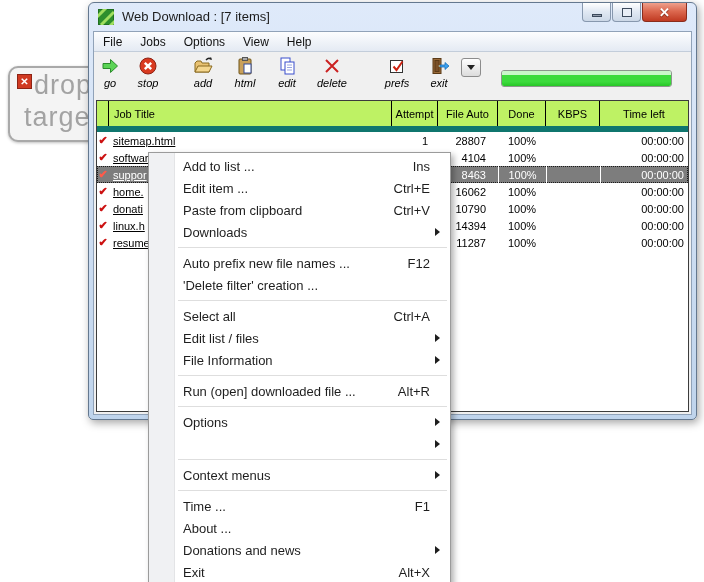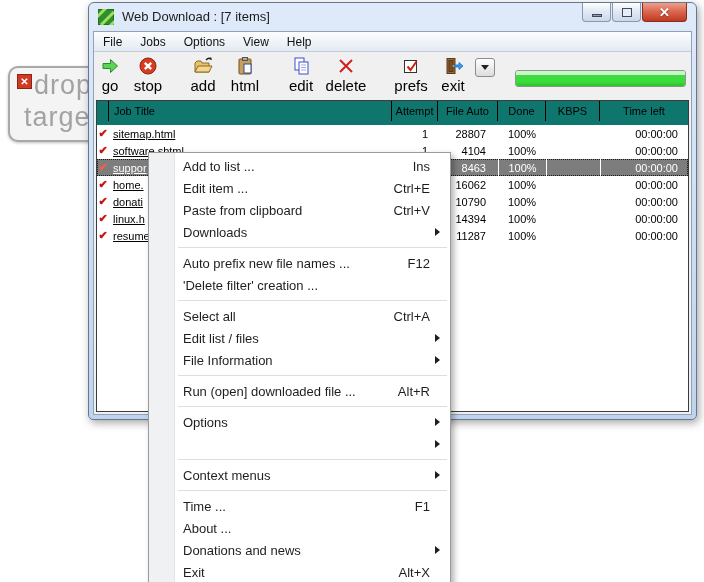--- a/index.html
+++ b/index.html
@@ -40,49 +40,49 @@
 
   
   .menubar { height:20px; background:linear-gradient(#fcfdfe,#e4eaf3);
     border-bottom:1px solid #c3cdda; display:flex; align-items:center; }
   .menubar .mitem { font-size:12px; color:#111; padding:0 9px; }
 
   
   .toolbar { height:48px; display:flex; align-items:flex-start; padding:4px 0 0 0; }
   .tbtn { width:32px; display:flex; flex-direction:column; align-items:center; }
   .tbtn .ticon { height:20px; display:flex; align-items:center; justify-content:center; }
-  .tbtn .tlabel { font-size:15px; color:#000; margin-top:1px; }
+  .tbtn .tlabel { font-size:11px; color:#000; margin-top:1px;font-style:italic; }
   .dropdown-btn { width:20px; height:19px; margin:2px 0 0 6px; border:1px solid #8c8c8c;
     border-radius:3px; background:linear-gradient(#ffffff,#dcdcdc);
     display:flex; align-items:center; justify-content:center; }
   .dd-arrow { width:0; height:0; border-top:5px solid #222;
     border-left:4px solid transparent; border-right:4px solid transparent; }
   .progress { width:171px; height:17px; margin:14px 0 0 20px; border:1px solid #8d978d;
     border-radius:3px; background:#e8e8e8; overflow:hidden; }
   .progress-fill { height:100%; background:linear-gradient(#caf7ca 0 30%, #3ddb3d 30% 72%, #27c627); }
 
   
   .listarea { position:absolute; left:2px; right:2px; top:68px; bottom:2px;
     border:1px solid #3c3c3c; background:#fff; overflow:hidden; font-size:11px; }
-  .thead { display:flex; height:24px; border-bottom:4px solid #0f766e; background:#0f766e; }
+  .thead { display:flex; height:31px; border-bottom:6px solid #0f766e; background:#bef264; }
   .thead span { display:flex; align-items:center; justify-content:center;
     border-right:1px solid #000; height:100%; color:#000; }
   .c0 { width:12px; } .c1 { width:283px; } .c2 { width:46px; } .c3 { width:60px; }
   .c4 { width:48px; } .c5 { width:54px; } .c6 { width:88px; }
   .thead .c1 { justify-content:flex-start; padding-left:5px; }
   .thead .c6 { border-right:none; }
   .trow { display:flex; height:17px; align-items:center; color:#000; }
   .trow span { height:100%; display:flex; align-items:center; }
   .trow .c0 { justify-content:center; color:#cc1111; font-size:11px; font-weight:bold; }
   .trow .c1 { padding-left:4px; overflow:hidden; white-space:nowrap;text-decoration:underline; }
   .trow .c2 { justify-content:flex-end; padding-right:10px; }
   .trow .c3 { justify-content:flex-end; padding-right:12px; }
   .trow .c4 { justify-content:center; }
   .trow .c5 { justify-content:center; }
-  .trow .c6 { justify-content:flex-end; padding-right:10px; }
+  .trow .c6 { justify-content:flex-end; padding-right:4px; }
   .trow.selected { background:#7d7d7d; color:#fff; outline:1px dotted #1a1a1a; outline-offset:-1px; }
   .trow.selected .c0 { color:#ff5a4a; }
   .trow.selected .c2, .trow.selected .c3, .trow.selected .c4,
   .trow.selected .c5, .trow.selected .c6 { border-left:1px solid #fff; }
 
   
   .context-menu { position:absolute; left:148px; top:152px; width:303px;
     background:#ffffff; border:1px solid #9b9b9b; box-shadow:3px 3px 6px rgba(0,0,0,.3);
     z-index:3; padding:2px 0; }
   .mgutter { position:absolute; left:0; top:0; bottom:0; width:26px;
@@ -173,21 +173,21 @@
         <div class="tbtn" style="margin-left:10px">
           <div class="ticon">
             <svg width="20" height="20" viewBox="0 0 20 20">
                 <rect x="4" y="3" width="12" height="15" rx="1" fill="#c9a05a" stroke="#6e5418"></rect>
                 <rect x="7.5" y="1.5" width="5" height="3" fill="#a9a9a9" stroke="#555"></rect>
                 <rect x="9" y="8" width="7" height="9" fill="#fff" stroke="#334a99"></rect>
               </svg>
           </div>
           <span class="tlabel">html</span>
         </div>
-        <div class="tbtn" style="margin-left:24px">
+        <div class="tbtn" style="margin-left:10px">
           <div class="ticon">
             <svg width="20" height="20" viewBox="0 0 20 20">
                 <rect x="4" y="2" width="9" height="12" fill="#fff" stroke="#3a4ecc"></rect>
                 <rect x="8" y="6" width="9" height="12" fill="#fff" stroke="#3a4ecc"></rect>
                 <path d="M10 9 h5 M10 11.5 h5 M10 14 h5" stroke="#9aa6e0" stroke-width="1"></path>
               </svg>
           </div>
           <span class="tlabel">edit</span>
         </div>
         <div class="tbtn" style="margin-left:13px">

